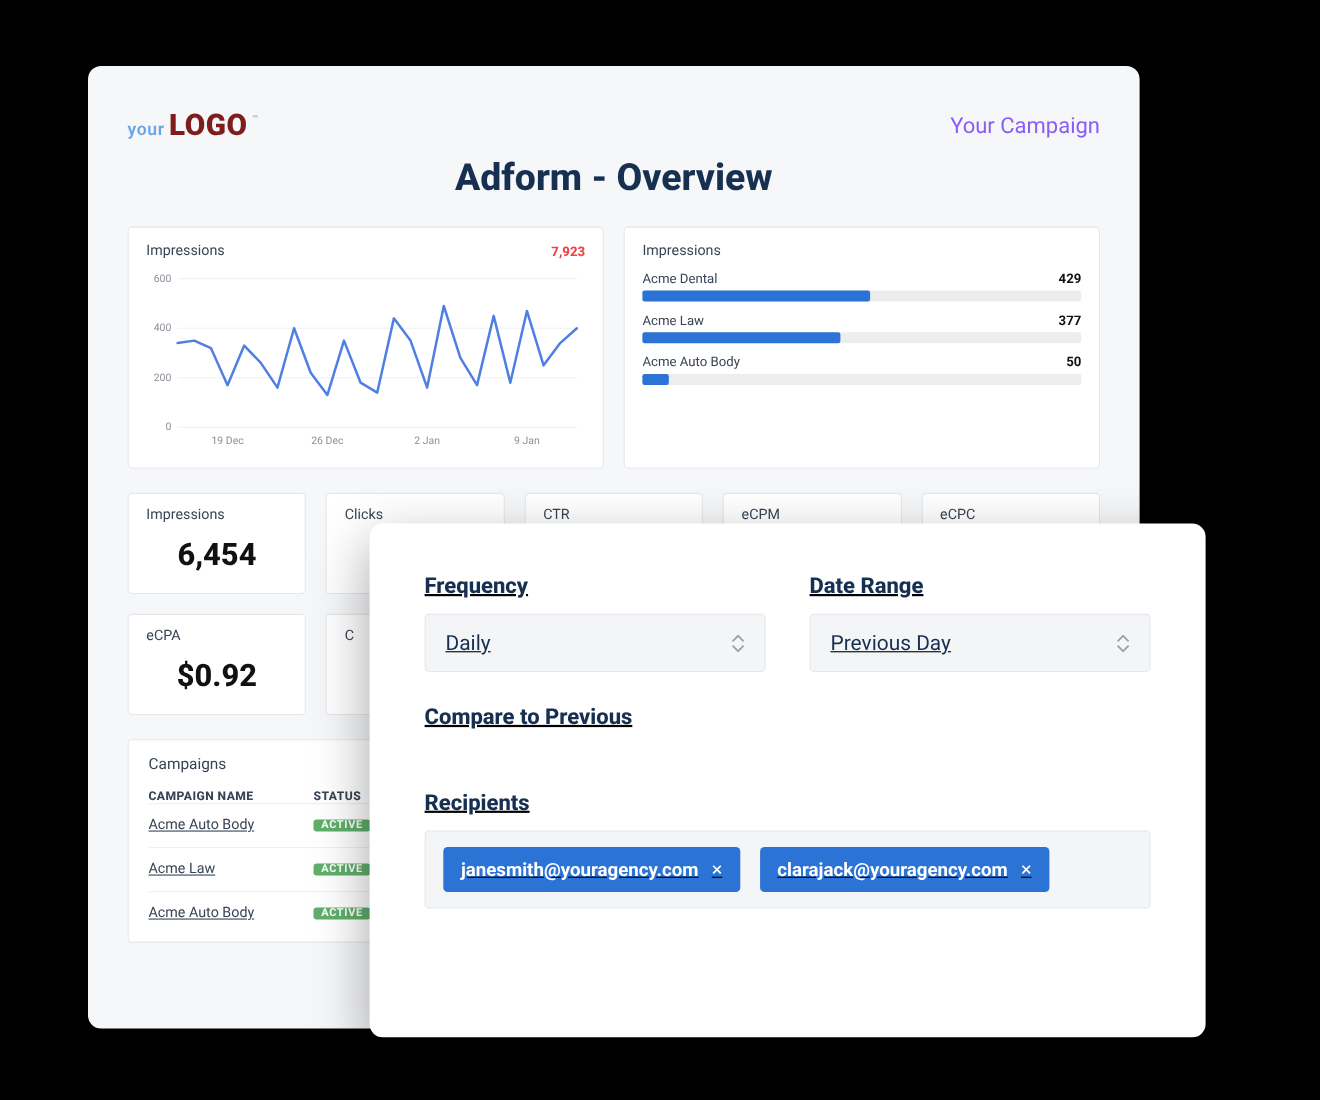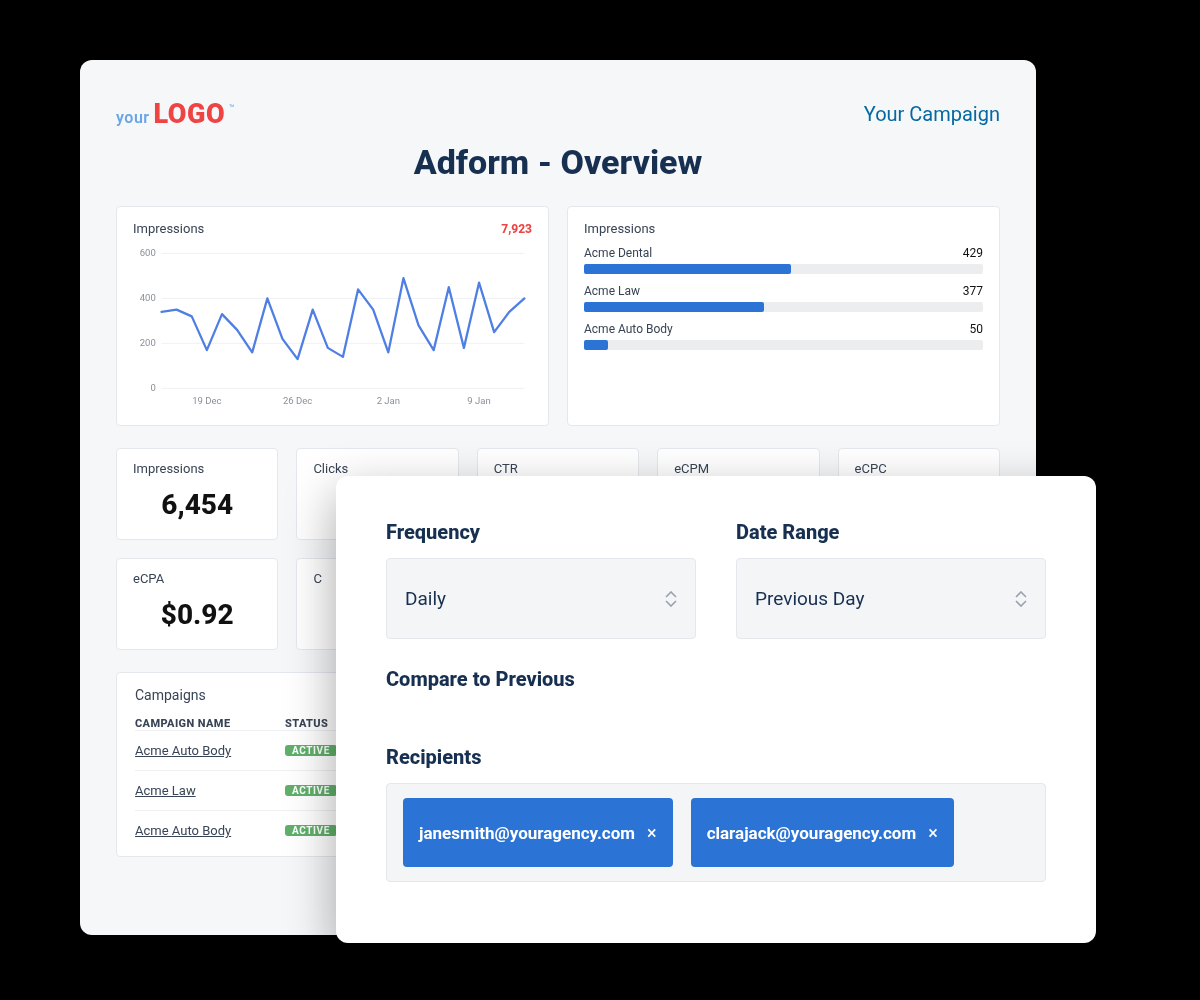--- a/index.html
+++ b/index.html
@@ -10,36 +10,36 @@
     left: 80px; top: 60px;
     width: 956px; height: 875px;
     background: #f6f7f9;
     border-radius: 12px;
     box-shadow: 0 10px 40px rgba(0,0,0,0.25);
     padding: 38px 36px 20px 36px;
   }
   .dash-header { display: flex; justify-content: space-between; align-items: center; margin-bottom: 12px; }
   .logo-block { display: flex; align-items: baseline; gap: 4px; }
   .logo-your { color: #6aa6e6; font-weight: 600; font-size: 16px; letter-spacing: 0.5px; }
-  .logo-logo { color: #ef4444; font-weight: 900; font-size: 27px; letter-spacing: 0.5px; }
+  .logo-logo { color: #7f1d1d; font-weight: 900; font-size: 27px; letter-spacing: 0.5px; }
   .logo-tm { color: #6aa6e6; font-size: 9px; position: relative; top:-12px; }
-  .campaign-link { color: #0369a1; font-size: 20px; }
+  .campaign-link { color: #8b5cf6; font-size: 20px; }
   .dash-title { text-align: center; font-size: 34px; font-weight: 800; color: #173051; margin-bottom: 24px; }
 
   .row-charts { display: flex; gap: 18px; margin-bottom: 22px; }
   .card { background: #fff; border: 1px solid #e4e7ec; border-radius: 4px; }
   .card-pad { padding: 14px 16px 10px 16px; }
   .chart-card { flex: 1; }
   .card-head { display: flex; justify-content: space-between; align-items: center; font-size: 13px; color: #384455; margin-bottom: 10px; }
   .card-head .value { font-weight: 800; color: #ef4444; font-size: 12px; }
   .bars-card { flex: 1; }
 
   .bar-row { margin-bottom: 10px; }
   .bar-top { display: flex; justify-content: space-between; font-size: 12px; color: #384455; margin-bottom: 4px; }
-  .bar-top .bv { font-weight: 400; color: #111; }
+  .bar-top .bv { font-weight: 700; color: #111; }
   .bar-track { height: 10px; background: #ecedef; border-radius: 2px; position: relative; }
   .bar-fill { position: absolute; left:0; top:0; bottom:0; background: #2b74d5; border-radius: 2px; }
 
   .kpis { display: grid; grid-template-columns: repeat(5, 1fr); gap: 18px; margin-bottom: 22px; }
   .kpi { background:#fff; border:1px solid #e4e7ec; border-radius:4px; padding:12px 16px 18px 16px; min-height: 90px; }
   .kpi-label { font-size: 13px; color:#384455; margin-bottom: 12px; }
   .kpi-val { font-size: 28px; font-weight: 800; color:#111; text-align:center; }
 
   .campaigns { background:#fff; border:1px solid #e4e7ec; border-radius:4px; padding:14px 18px 6px 18px; }
   .campaigns-title { font-size: 14px; color:#384455; margin-bottom: 14px; }
@@ -51,29 +51,30 @@
 
   
   .panel {
     position: absolute;
     left: 336px; top: 476px;
     width: 760px; height: 467px;
     background: #fff;
     border-radius: 12px;
     box-shadow: 0 18px 50px rgba(0,0,0,0.35);
     padding: 44px 50px;
+    text-decoration: underline;
   }
   .form-grid { display: grid; grid-template-columns: 1fr 1fr; column-gap: 40px; row-gap: 28px; }
   .fld-label { font-size: 20px; font-weight: 800; color:#173051; margin-bottom: 14px; }
-  .select { display:flex; justify-content:space-between; align-items:center; background:#f4f5f7; border:1px solid #e4e7ec; border-radius:4px; padding:28px 18px; font-size:19px; color:#173051; }
+  .select { display:flex; justify-content:space-between; align-items:center; background:#f4f5f7; border:1px solid #e4e7ec; border-radius:4px; padding:14px 18px; font-size:19px; color:#173051; }
   .stepper { display:flex; flex-direction:column; gap:0px; line-height: 8px; color:#9aa1ad; }
   .stepper svg { display:block; }
   .recipients { grid-column: 1 / span 2; margin-top: 12px; }
   .chips { background:#f4f5f7; border:1px solid #e4e7ec; border-radius:4px; padding:14px 16px; display:flex; gap:18px; }
-  .chip { display:flex; align-items:center; gap:12px; background:#2b74d5; color:#fff; font-weight:700; font-size:17px; padding:24px 16px; border-radius:4px; }
+  .chip { display:flex; align-items:center; gap:12px; background:#2b74d5; color:#fff; font-weight:700; font-size:17px; padding:10px 16px; border-radius:4px; }
   .chip .x { font-weight:400; font-size:18px; cursor:pointer; }
 
   
   .linechart { width: 100%; height: 165px; }
   .axis-text { font-size: 10px; fill:#8a9099; }
 </style>
 </head>
 <body>
 
 <div class="dash">

